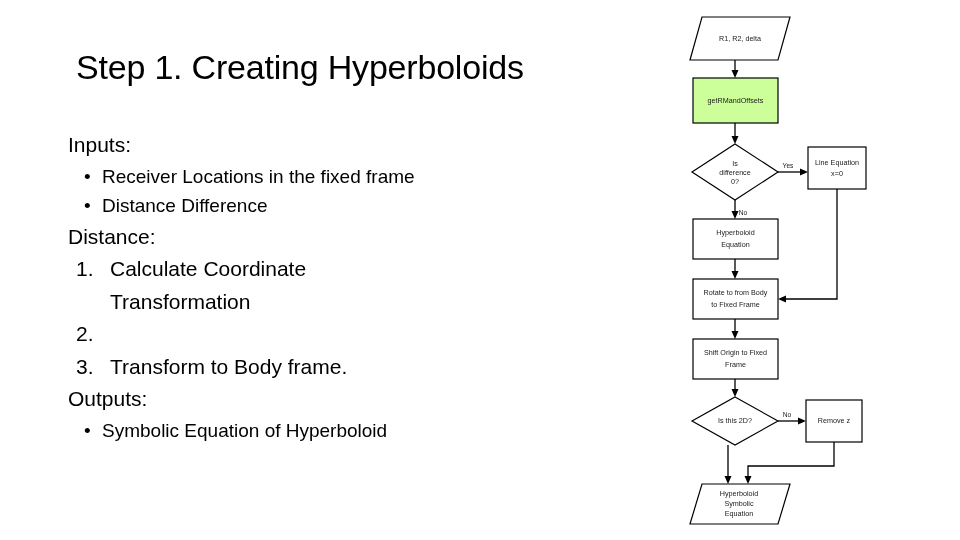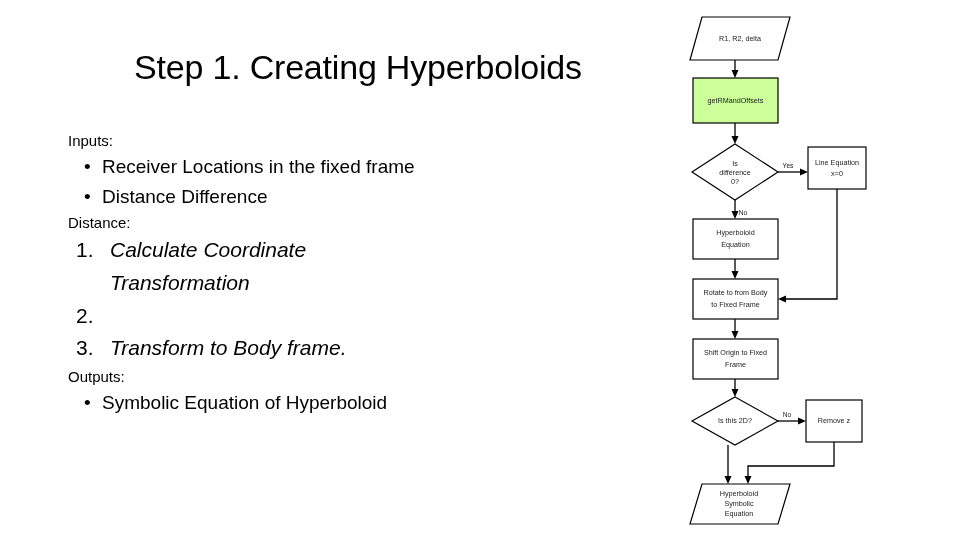--- a/index.html
+++ b/index.html
@@ -21,26 +21,25 @@
     position: absolute;
     left: 68px;
     top: 48px;
     width: 580px;
   }
   #slide-title {
     font-size: 34px;
     font-weight: 400;
     line-height: 1.15;
     letter-spacing: -0.2px;
-    margin: 0 0 42px 0;
+    margin: 0 0 42px 8px;
     white-space: nowrap;
-    text-align: center;
   }
   .body-line {
-    font-size: 15px;
+    font-size: 21px;
     line-height: 1.55;
     white-space: nowrap;
   }
   .bullet-line {
     font-size: 19px;
     line-height: 1.55;
     padding-left: 16px;
     white-space: nowrap;
   }
   .bullet-line .bullet-mark {
@@ -53,21 +52,20 @@
     padding-left: 8px;
     display: flex;
   }
   .num-line .num-mark {
     display: inline-block;
     width: 34px;
     flex: 0 0 34px;
   }
   .num-line .num-text {
     white-space: pre-line;
-    font-style: italic;
   }
 
   
   #flowchart {
     position: absolute;
     left: 660px;
     top: 0px;
     width: 300px;
     height: 540px;
     text-align: center;

